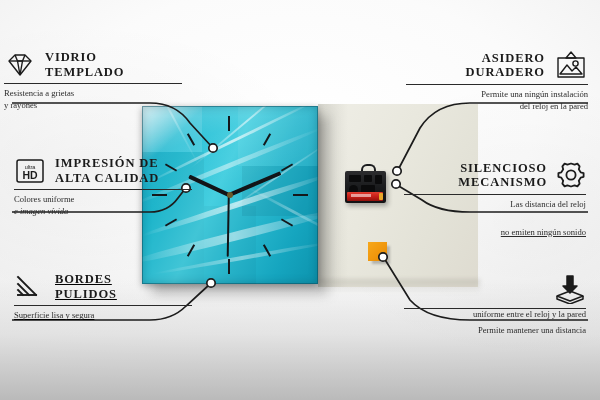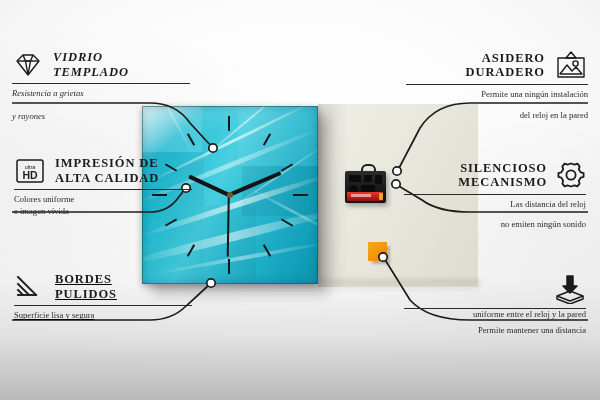--- a/index.html
+++ b/index.html
@@ -120,21 +120,21 @@
   .feat-title.right{text-align:right;}
   .feat-rule{height:1.4px;background:#2a2a2a;margin-top:4px;}
   .feat-sub{
     font-family:"Liberation Serif", serif;
     font-size:8.6px;color:#2c2c2c;line-height:11.3px;margin-top:4px;
     white-space:nowrap;
   }
   .feat-sub.right{text-align:right;}
   .icon{flex:0 0 auto;display:block;}
 
-  .f-tl{left:12px;top:50px;width:178px;font-style:italic;}
+  .f-tl{left:4px;top:50px;width:178px;}
   .f-ml{left:14px;top:156px;width:178px;}
   .f-bl{left:14px;top:272px;width:178px;text-decoration:underline;}
   .f-tr{right:12px;top:50px;width:182px;}
   .f-mr{right:14px;top:160px;width:182px;}
   .f-br{right:14px;top:274px;width:182px;}
 </style>
 </head>
 <body>
 
 <div id="stage">
@@ -233,38 +233,38 @@
           <path d="M13.5,9 L18.5,9"></path>
         </g>
       </svg>
       <div>
         <div class="feat-title">VIDRIO</div>
         <div class="feat-title">TEMPLADO</div>
       </div>
     </div>
     <div class="feat-rule"></div>
     <div class="feat-sub">Resistencia a grietas</div>
-    <div class="feat-sub" style="margin-top:11px;">y rayones</div>
+    <div class="feat-sub" style="margin-top:0;">y rayones</div>
   </div>
 
   <div class="feature f-ml">
     <div class="feat-head">
       <svg class="icon" width="32" height="28" viewBox="0 0 32 28">
         <rect x="3" y="3" width="26" height="22" rx="2" fill="none" stroke="#1b1b1b" stroke-width="1.5"></rect>
         <text x="16" y="12" font-family="Liberation Sans, sans-serif" font-size="5.5" text-anchor="middle" fill="#1b1b1b">ultra</text>
         <text x="16" y="22" font-family="Liberation Sans, sans-serif" font-size="10.5" font-weight="bold" text-anchor="middle" fill="#1b1b1b">HD</text>
       </svg>
       <div>
         <div class="feat-title">IMPRESIÓN DE</div>
         <div class="feat-title">ALTA CALIDAD</div>
       </div>
     </div>
     <div class="feat-rule"></div>
     <div class="feat-sub">Colores uniforme</div>
-    <div class="feat-sub" style="margin-top:0;">e imagen vívida</div>
+    <div class="feat-sub" style="margin-top:0;font-style:italic;">e imagen vívida</div>
   </div>
 
   <div class="feature f-bl">
     <div class="feat-head">
       <svg class="icon" width="32" height="26" viewBox="0 0 32 26">
         <g stroke="#1b1b1b" stroke-width="1.9" fill="none" stroke-linecap="square">
           <path d="M4,3 L22,21"></path>
           <path d="M4,10 L15,21"></path>
           <path d="M4,16 L9,21"></path>
           <path d="M4,21 L22,21"></path>
@@ -289,39 +289,39 @@
         <g fill="none" stroke="#1b1b1b" stroke-width="1.4" stroke-linejoin="round">
           <path d="M17,2 L12,8 L22,8 Z"></path>
           <rect x="4" y="8" width="26" height="19"></rect>
           <path d="M6,24 L13,15 L18,21 L22,17 L28,24 Z"></path>
           <circle cx="21.5" cy="13.5" r="2.6"></circle>
         </g>
       </svg>
     </div>
     <div class="feat-rule"></div>
     <div class="feat-sub right">Permite una ningún instalación</div>
-    <div class="feat-sub right" style="margin-top:9px;">del reloj en la pared</div>
+    <div class="feat-sub right" style="margin-top:0;">del reloj en la pared</div>
   </div>
 
   <div class="feature f-mr">
     <div class="feat-head right">
       <div>
         <div class="feat-title right">SILENCIOSO</div>
         <div class="feat-title right">MECANISMO</div>
       </div>
       <svg class="icon" width="30" height="30" viewBox="0 0 30 30">
         <g fill="none" stroke="#1b1b1b" stroke-width="1.8" stroke-linejoin="round">
           <path d="M15,3.5 l3.6,1.1 2.8,-1.0 2.2,2.8 -0.8,2.8 1.9,3.2 2.9,0.8 0,3.6 -2.9,0.8 -1.9,3.2 0.8,2.8 -2.2,2.8 -2.8,-1.0 -3.6,1.1 -3.6,-1.1 -2.8,1.0 -2.2,-2.8 0.8,-2.8 -1.9,-3.2 -2.9,-0.8 0,-3.6 2.9,-0.8 1.9,-3.2 -0.8,-2.8 2.2,-2.8 2.8,1.0 z"></path>
           <circle cx="15" cy="15" r="4.6"></circle>
         </g>
       </svg>
     </div>
     <div class="feat-rule"></div>
     <div class="feat-sub right">Las distancia del reloj</div>
-    <div class="feat-sub right" style="margin-top:8px;">no emiten ningún sonido</div>
+    <div class="feat-sub right" style="margin-top:16px;text-decoration:underline;">no emiten ningún sonido</div>
   </div>
 
   <div class="feature f-br">
     <div class="feat-head right">
       <svg class="icon" width="32" height="30" viewBox="0 0 32 30">
         <g fill="none" stroke="#1b1b1b" stroke-width="1.5" stroke-linejoin="round">
           <path d="M13,2 L19,2 L19,12 L23,12 L16,19 L9,12 L13,12 Z" fill="#1b1b1b"></path>
           <path d="M16,17 L29,22 L16,27 L3,22 Z"></path>
           <path d="M3,22 L3,25 L16,30 L29,25 L29,22"></path>
         </g>

